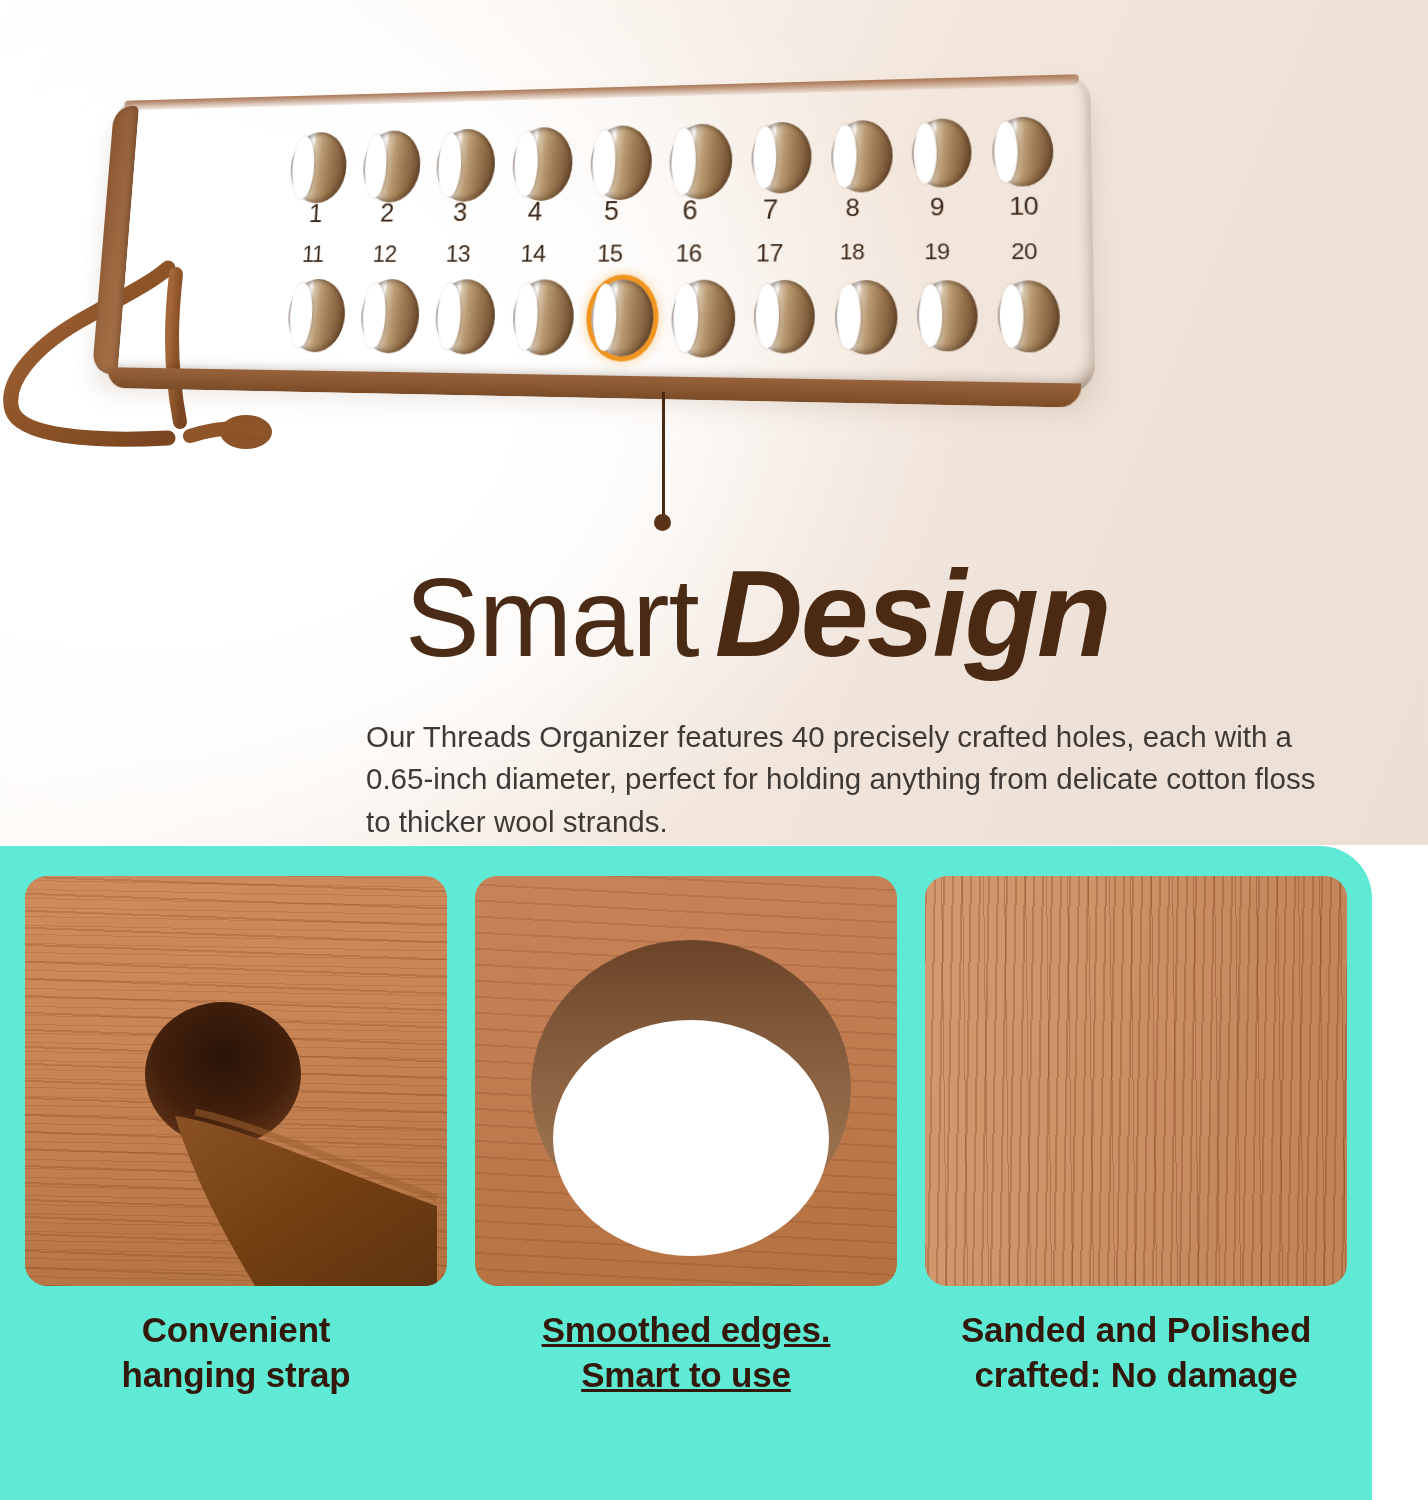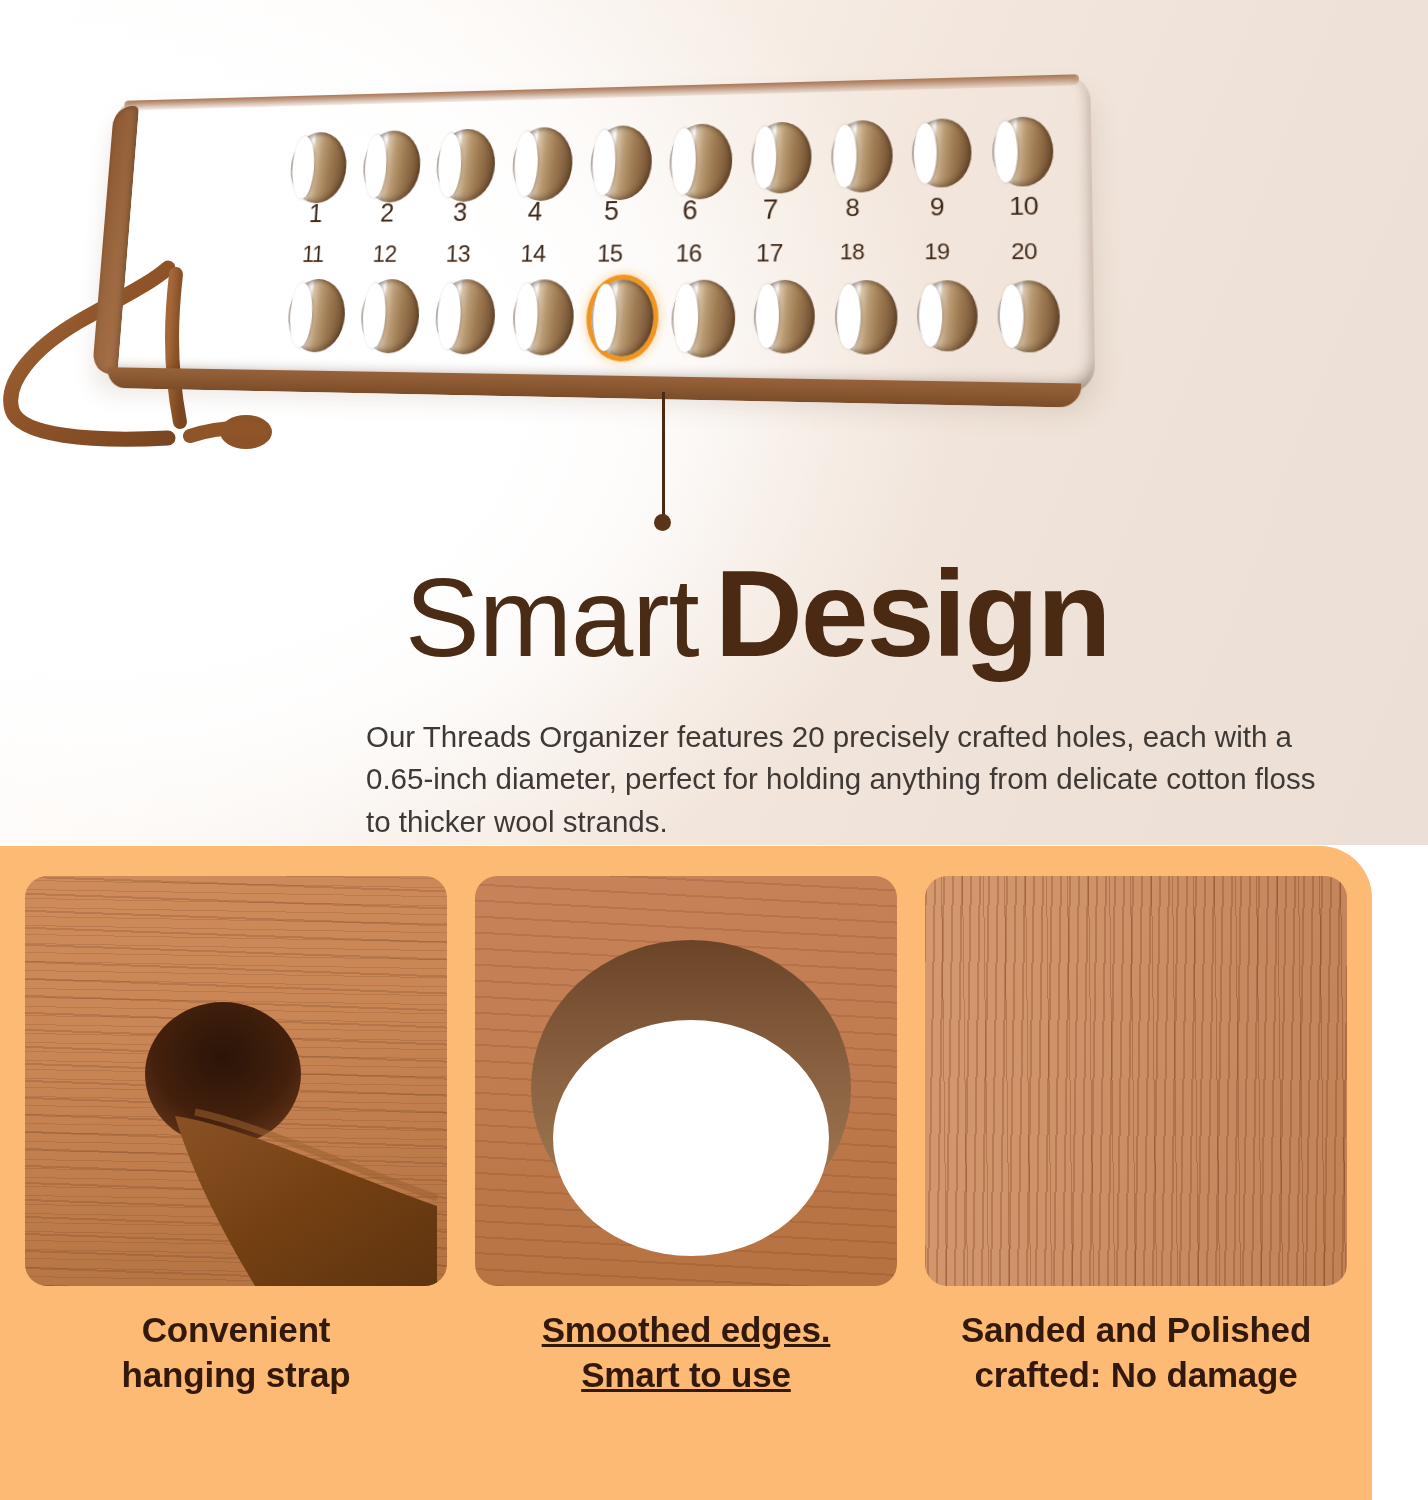--- a/index.html
+++ b/index.html
@@ -182,20 +182,21 @@
   .headline .smart {
     font-size: 112px;
     font-weight: 300;
     color: #4a2c16;
     letter-spacing: -1px;
     margin-left: 41px;
   }
   .headline .design {
     font-size: 122px;
     font-weight: 700;
+    font-style: italic;
     color: #4a2a12;
     letter-spacing: -2px;
     margin-left: 16px;
   }
 
   .body-copy {
     position: absolute;
     left: 366px; top: 686px;
     width: 980px;
     font-size: 29.5px;
@@ -203,21 +204,21 @@
     color: #3f3936;
     font-weight: 400;
   }
 
   
   .feature-card {
     position: absolute;
     left: 0; top: 846px;
     width: 1372px;
     height: 654px;
-    background: #fdba74;
+    background: #5eead4;
     border-radius: 0 52px 0 0;
   }
 
   .thumbs {
     position: absolute;
     left: 25px; top: 30px;
     width: 1322px;
     display: flex;
     gap: 28px;
   }
@@ -360,21 +361,21 @@
     </div>
   </div>
 
   <div class="callout-line"></div>
   <div class="callout-dot"></div>
 
   <h1 class="headline">
     <span class="smart">Smart</span><span class="design">Design</span>
   </h1>
 
-  <p class="body-copy">Our Threads Organizer features 20 precisely crafted holes, each with a 0.65-inch diameter, perfect for holding anything from delicate cotton floss to thicker wool strands.</p>
+  <p class="body-copy">Our Threads Organizer features 40 precisely crafted holes, each with a 0.65-inch diameter, perfect for holding anything from delicate cotton floss to thicker wool strands.</p>
 
   <div class="feature-card">
 
     <div class="thumbs">
       <div class="thumb thumb-strap">
         <svg viewBox="0 0 422 410" width="422" height="410">
           <defs>
             <radialGradient id="holeShade" cx="50%" cy="38%" r="62%">
               <stop offset="0%" stop-color="#2a1408"></stop>
               <stop offset="70%" stop-color="#43200c"></stop>

